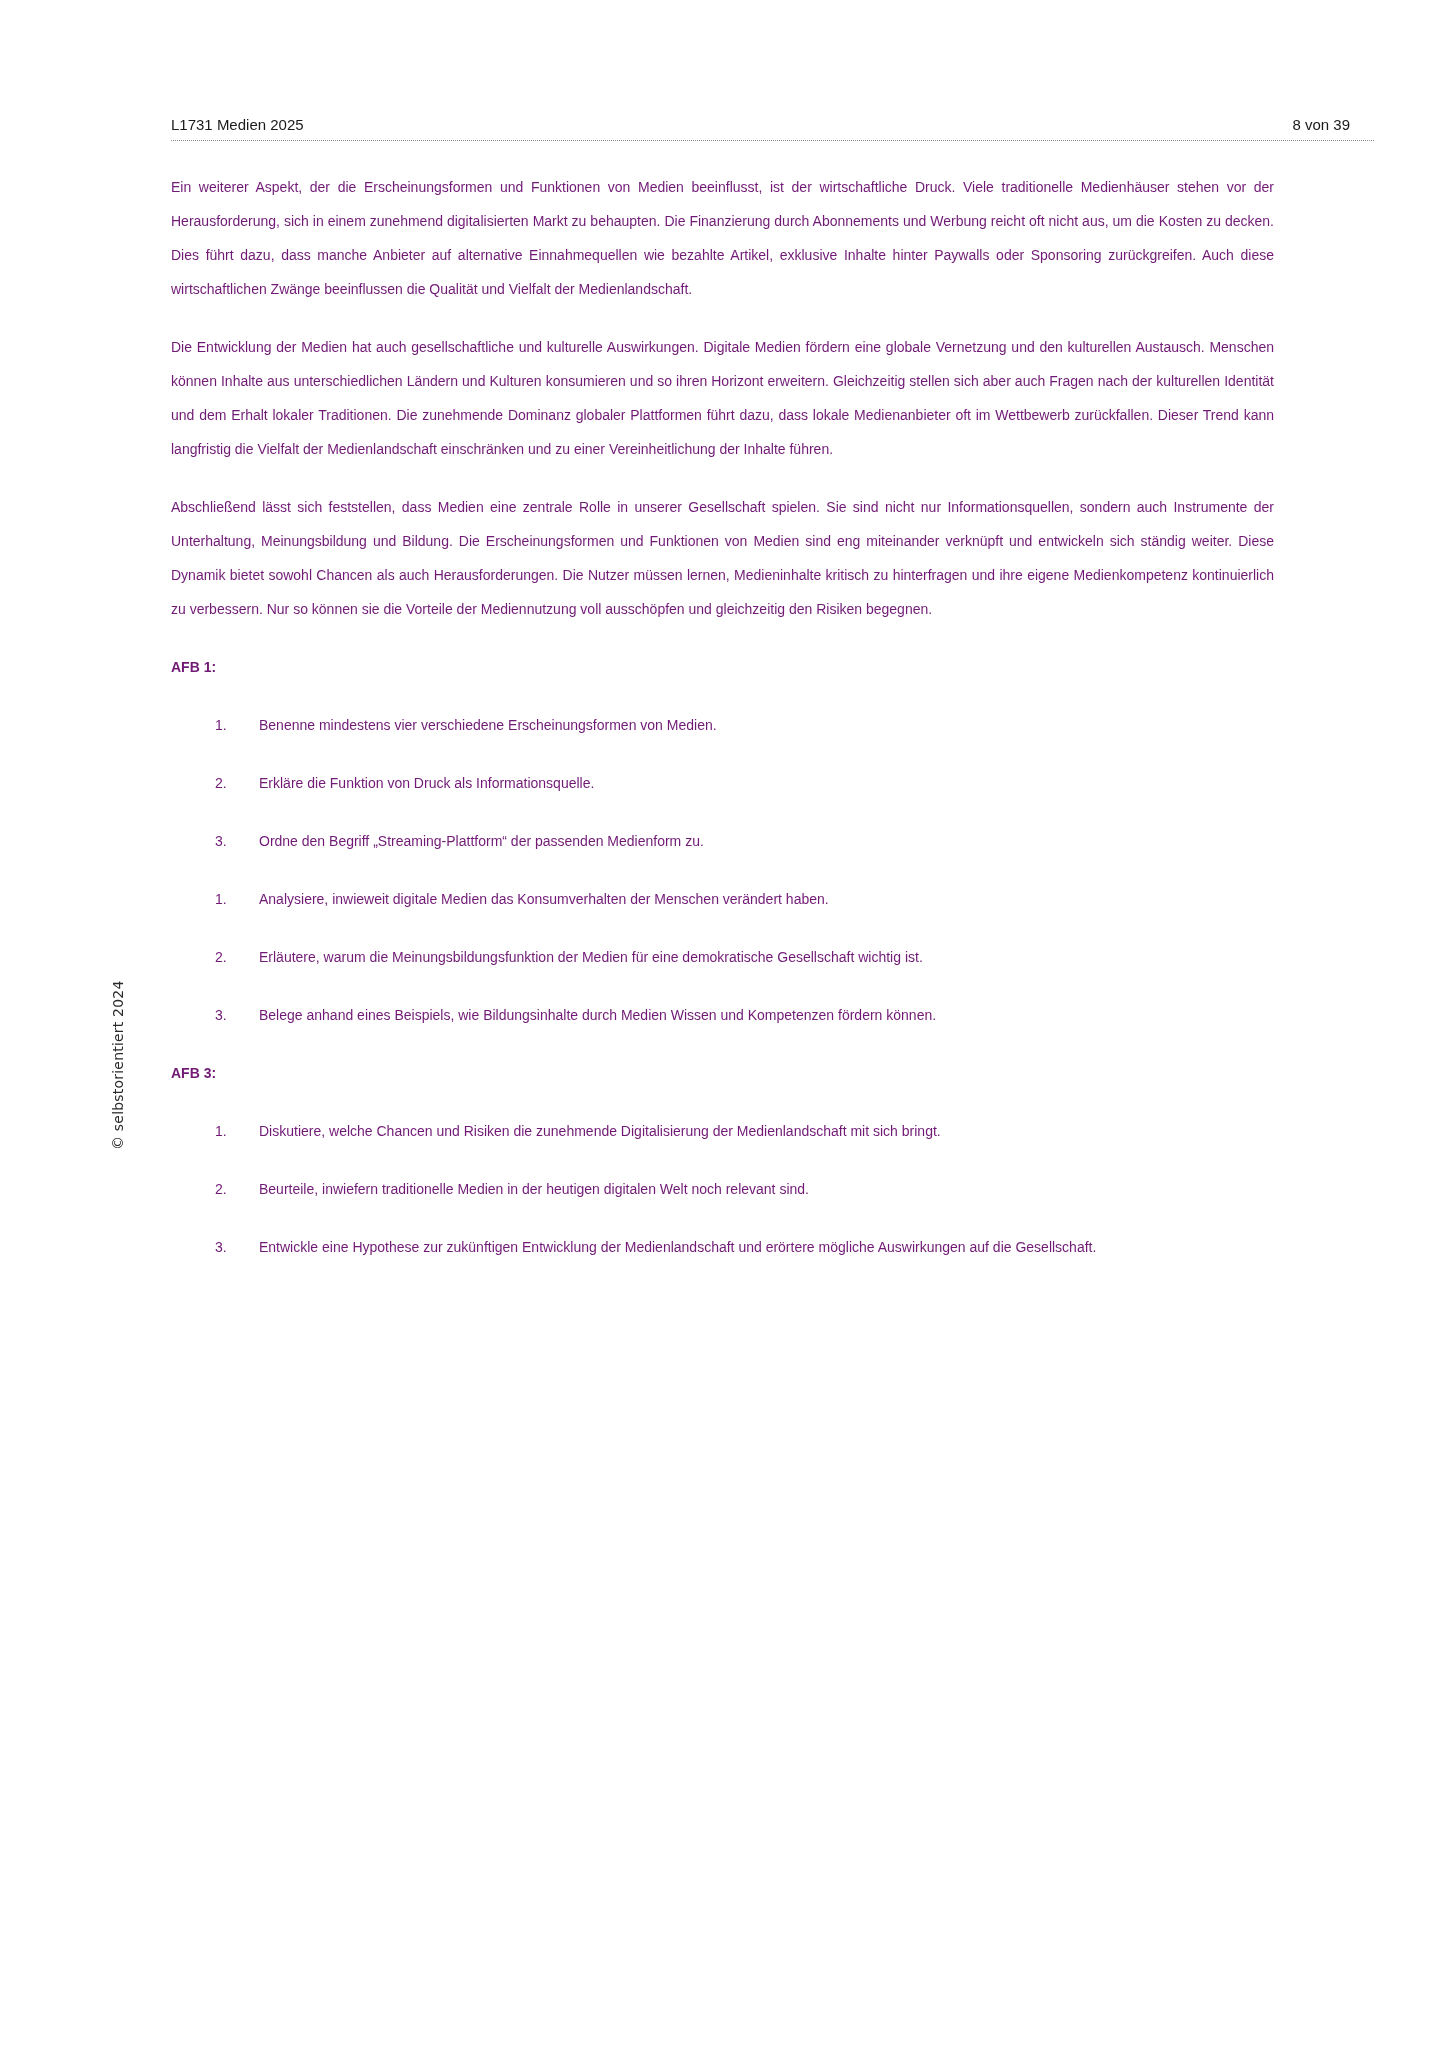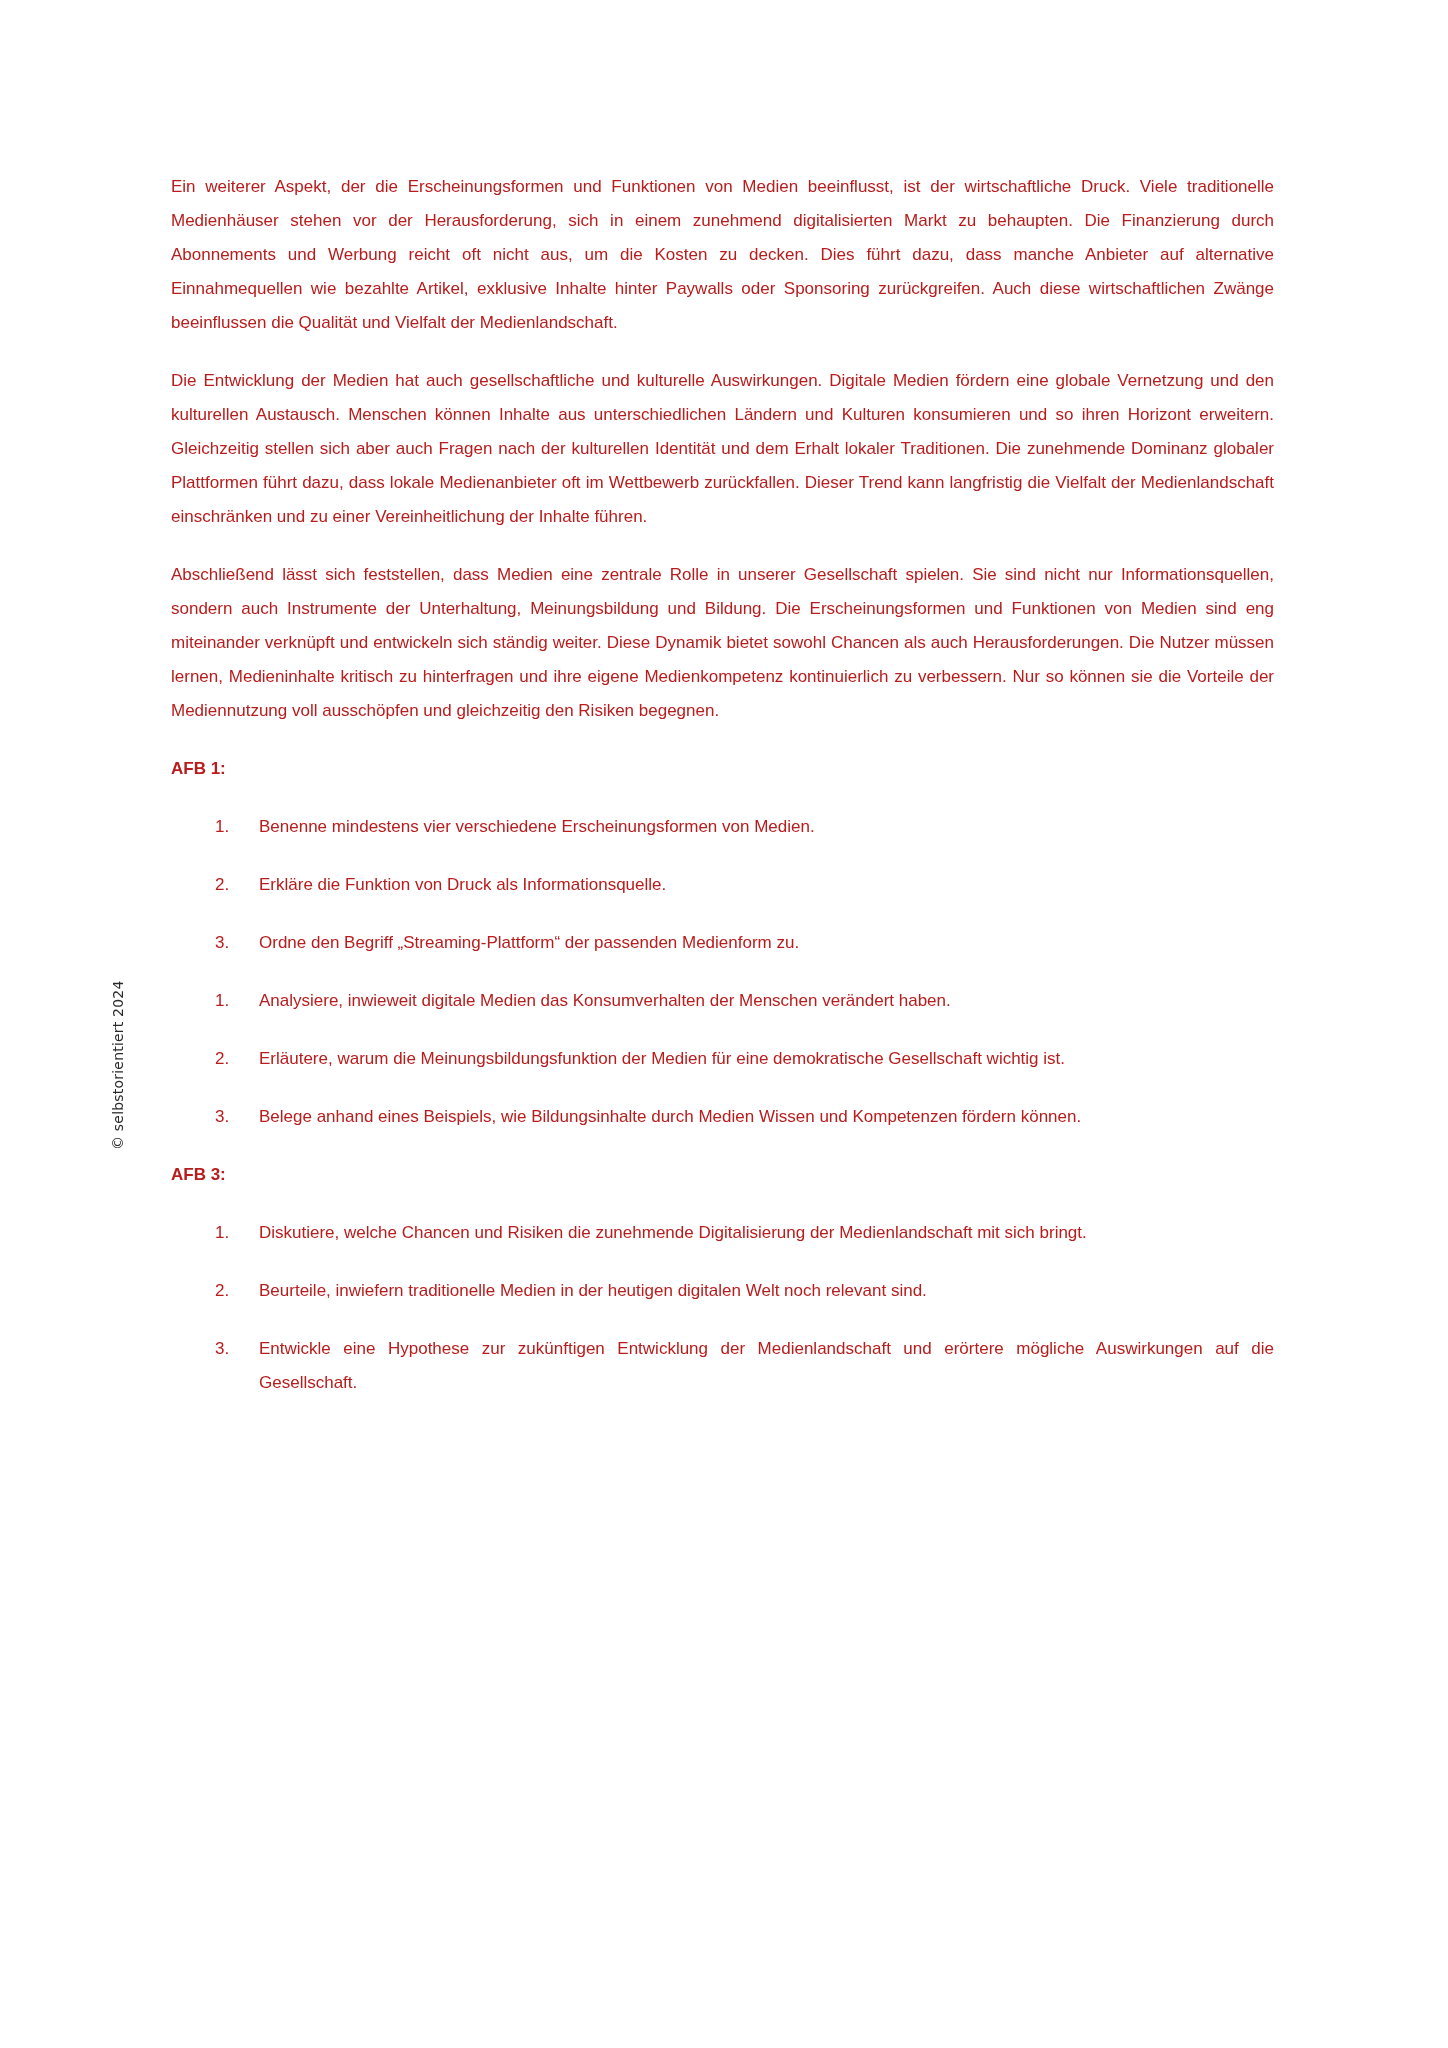--- a/index.html
+++ b/index.html
@@ -48,23 +48,23 @@
       white-space: nowrap;
       letter-spacing: 0.2px;
     }
 
     .content {
       position: absolute;
       left: 171px;
       top: 170px;
       width: 1103px;
       font-family: "Liberation Sans", sans-serif;
-      font-size: 17px;
+      font-size: 14px;
       line-height: 34px;
-      color: #b91c1c;
+      color: #701a75;
     }
     .content p {
       margin: 0 0 24px 0;
       text-align: justify;
     }
     .section-heading {
       font-weight: bold;
       margin: 0 0 24px 0;
     }
     .task-list {
@@ -83,20 +83,24 @@
       left: 44px;
       top: 0;
     }
     .task-item .text { display: block; }
   </style>
 </head>
 <body>
 
 <div class="page">
 
+  <div class="header">
+    <span class="doc-id">L1731 Medien 2025</span>
+    <span class="page-num">8 von 39</span>
+  </div>
 
   <div class="side-note">© selbstorientiert 2024</div>
 
   <div class="content">
     <p>Ein weiterer Aspekt, der die Erscheinungsformen und Funktionen von Medien beeinflusst, ist der wirtschaftliche Druck. Viele traditionelle Medienhäuser stehen vor der Herausforderung, sich in einem zunehmend digitalisierten Markt zu behaupten. Die Finanzierung durch Abonnements und Werbung reicht oft nicht aus, um die Kosten zu decken. Dies führt dazu, dass manche Anbieter auf alternative Einnahmequellen wie bezahlte Artikel, exklusive Inhalte hinter Paywalls oder Sponsoring zurückgreifen. Auch diese wirtschaftlichen Zwänge beeinflussen die Qualität und Vielfalt der Medienlandschaft.</p>
     <p>Die Entwicklung der Medien hat auch gesellschaftliche und kulturelle Auswirkungen. Digitale Medien fördern eine globale Vernetzung und den kulturellen Austausch. Menschen können Inhalte aus unterschiedlichen Ländern und Kulturen konsumieren und so ihren Horizont erweitern. Gleichzeitig stellen sich aber auch Fragen nach der kulturellen Identität und dem Erhalt lokaler Traditionen. Die zunehmende Dominanz globaler Plattformen führt dazu, dass lokale Medienanbieter oft im Wettbewerb zurückfallen. Dieser Trend kann langfristig die Vielfalt der Medienlandschaft einschränken und zu einer Vereinheitlichung der Inhalte führen.</p>
     <p>Abschließend lässt sich feststellen, dass Medien eine zentrale Rolle in unserer Gesellschaft spielen. Sie sind nicht nur Informationsquellen, sondern auch Instrumente der Unterhaltung, Meinungsbildung und Bildung. Die Erscheinungsformen und Funktionen von Medien sind eng miteinander verknüpft und entwickeln sich ständig weiter. Diese Dynamik bietet sowohl Chancen als auch Herausforderungen. Die Nutzer müssen lernen, Medieninhalte kritisch zu hinterfragen und ihre eigene Medienkompetenz kontinuierlich zu verbessern. Nur so können sie die Vorteile der Mediennutzung voll ausschöpfen und gleichzeitig den Risiken begegnen.</p>
 
 
     <div class="section-heading">AFB 1:</div>

